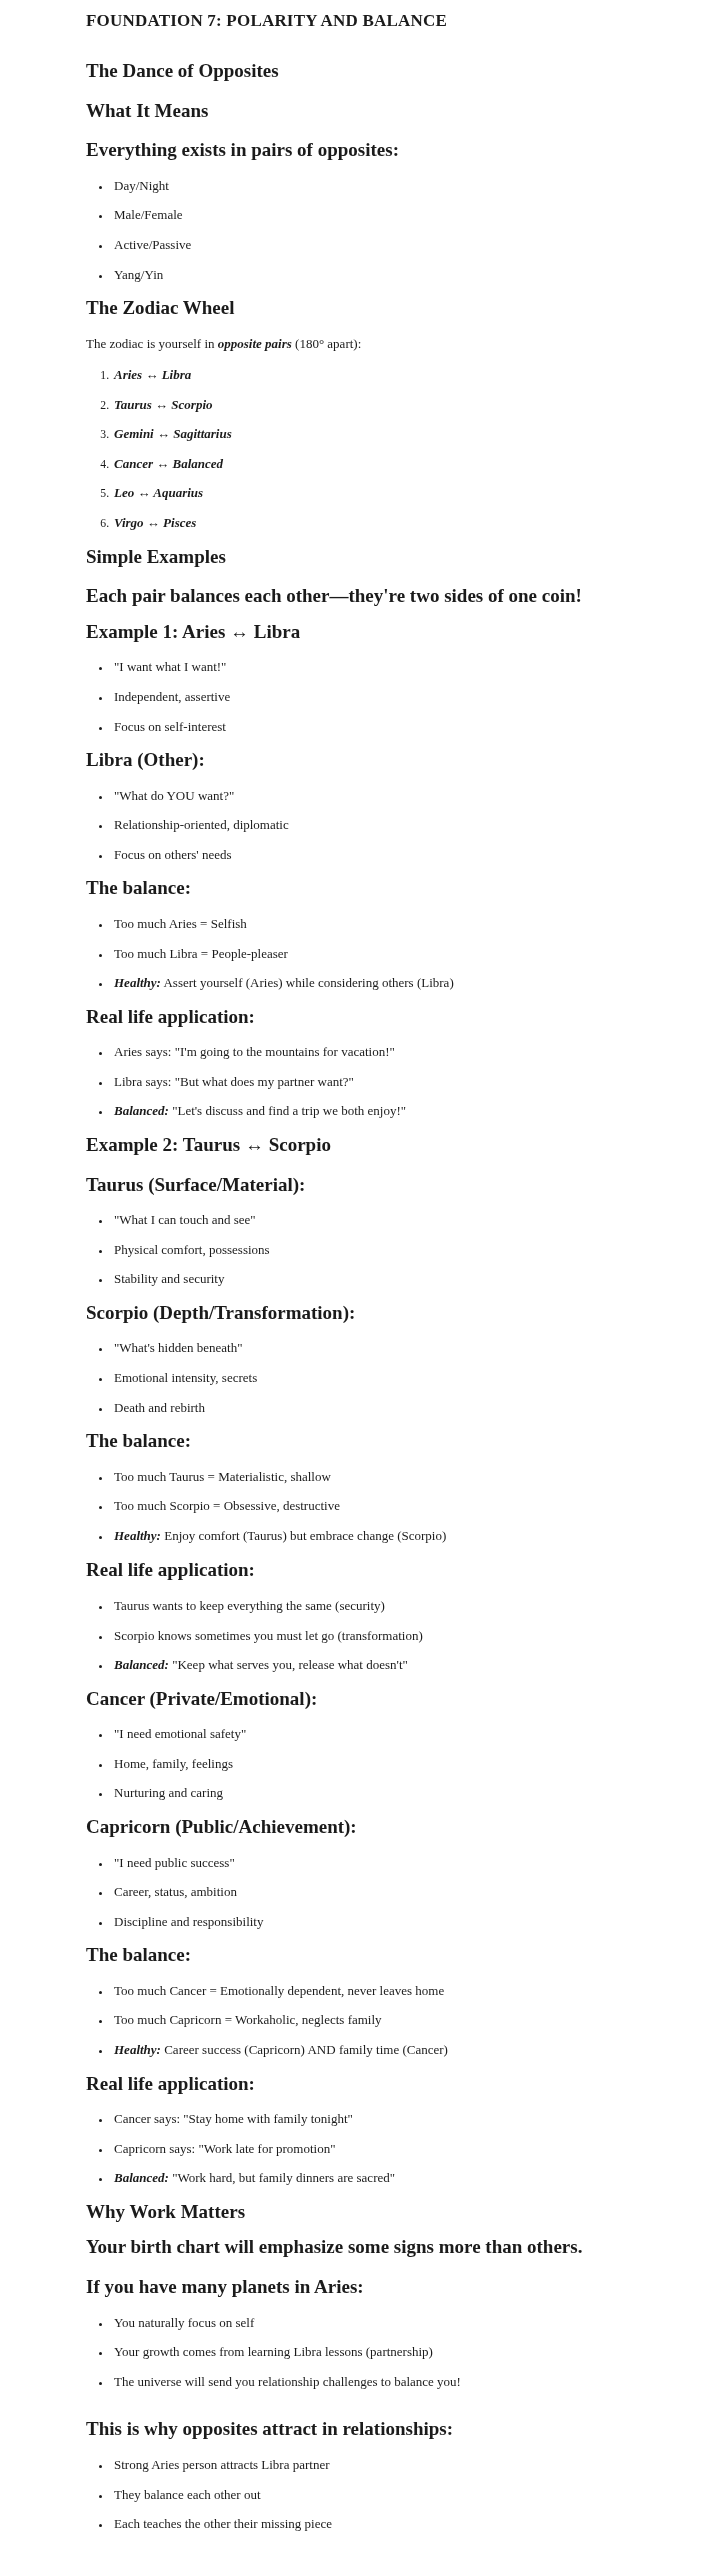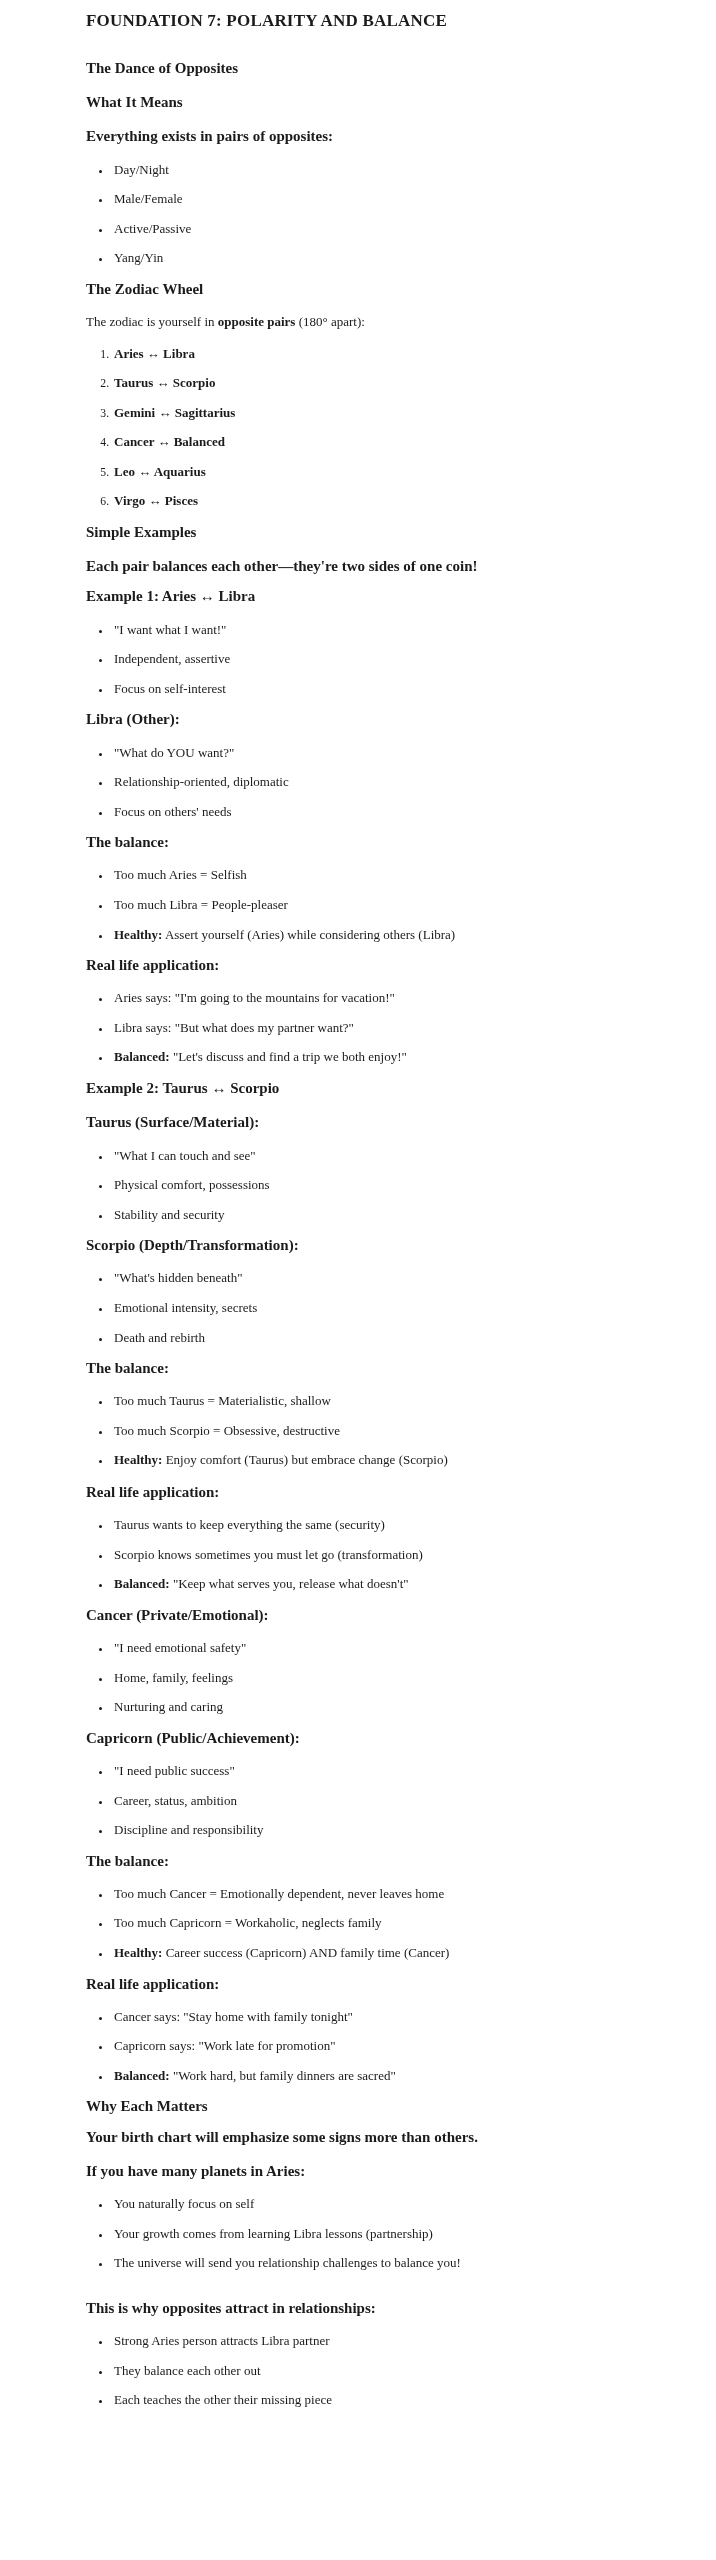--- a/index.html
+++ b/index.html
@@ -19,30 +19,30 @@
     color: #1b1b1b;
     margin-left: 30px;
   }
   .doc-title {
     font-size: 17px;
     font-weight: bold;
     margin: 0 0 25px 0;
     letter-spacing: 0.2px;
   }
   .h3 {
-    font-size: 15px;
+    font-size: 19px;
     font-weight: bold;
     margin: 0 0 14px 0;
     font-family: Liberation Serif, serif;
   }
   .p {
     margin: 0 0 14px 0;
     font-weight: normal;
   }
-  .p b, .h3 b, li b { font-weight: bold; }
+  .p b, .h3 b, li b { font-weight: bold; font-style: italic; }
   ul.list, ol.list {
     margin: 0 0 3px 0;
     padding-left: 26px;
   }
   ul.list { list-style: disc; }
   ol.list { list-style: decimal; }
   li {
     margin: 0 0 12px 0;
     padding-left: 2px;
   }
@@ -148,21 +148,21 @@
         <li>Too much Cancer = Emotionally dependent, never leaves home</li>
         <li>Too much Capricorn = Workaholic, neglects family</li>
         <li><b>Healthy:</b><span> Career success (Capricorn) AND family time (Cancer)</span></li>
       </ul>
       <h3 class="h3">Real life application:</h3>
       <ul class="list">
         <li>Cancer says: "Stay home with family tonight"</li>
         <li>Capricorn says: "Work late for promotion"</li>
         <li><b>Balanced:</b><span> "Work hard, but family dinners are sacred"</span></li>
       </ul>
-      <h3 class="h3">Why Each Matters</h3>
+      <h3 class="h3">Why Work Matters</h3>
       <h3 class="h3 tight">Your birth chart will emphasize some signs more than others.</h3>
       <h3 class="h3">If you have many planets in Aries:</h3>
       <ul class="list">
         <li>You naturally focus on self</li>
         <li>Your growth comes from learning Libra lessons (partnership)</li>
         <li>The universe will send you relationship challenges to balance you!</li>
       </ul>
       <h3 class="h3 gap-lg">This is why opposites attract in relationships:</h3>
       <ul class="list">
         <li>Strong Aries person attracts Libra partner</li>

